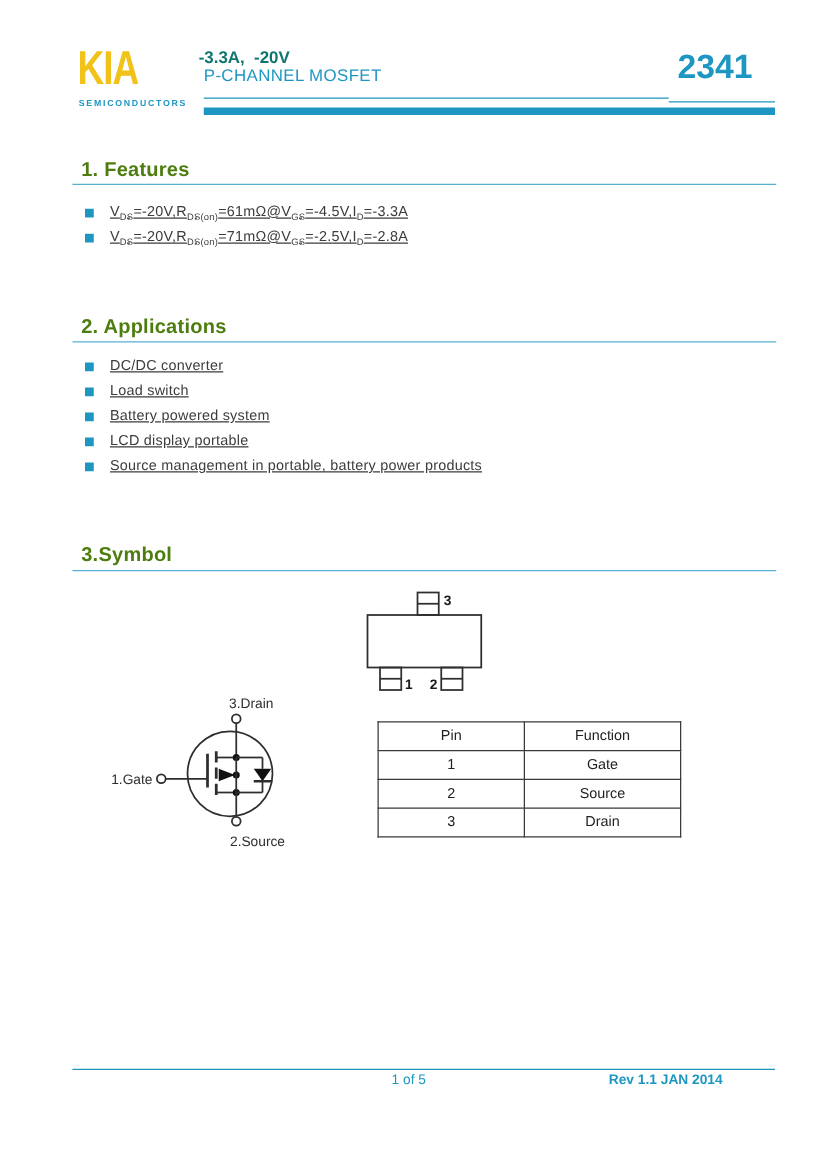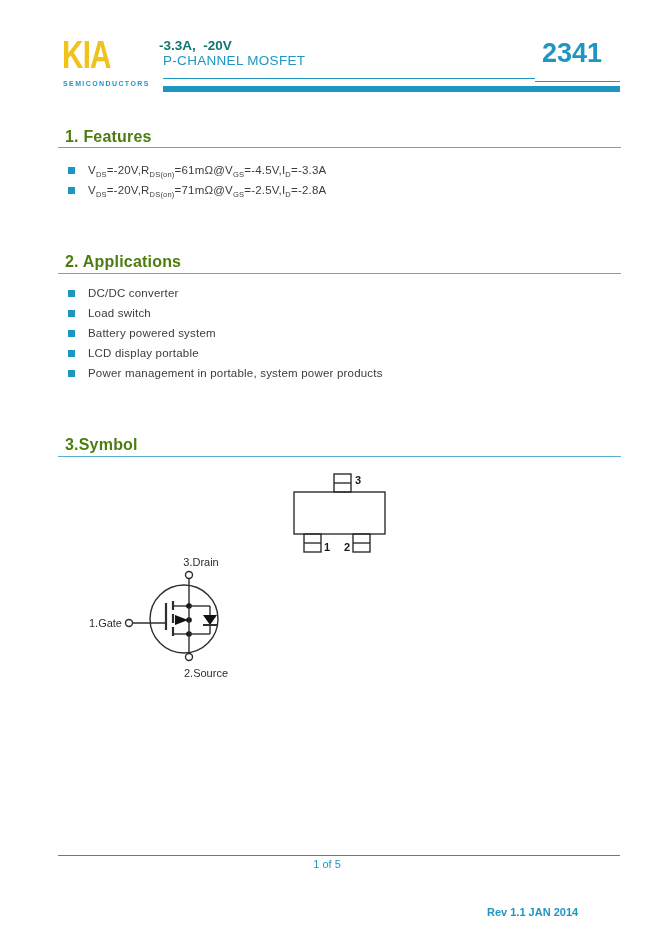--- a/index.html
+++ b/index.html
@@ -18,21 +18,21 @@
   .hrule2{left:535px;top:81px;width:85px;height:1px;background:#1e96c2;}
   .hbar{left:163px;top:86px;width:457px;height:6px;background:#1e96c2;}
 
   
   .sec-heading{font-size:16px;font-weight:700;color:#4d7c0f;letter-spacing:.2px;}
   .sec-underline{left:58px;width:563px;height:1px;background:#1e96c2;opacity:.75;}
 
   .blist{left:68px;}
   .bullet-item{display:flex;align-items:center;height:20px;}
   .bullet{width:7px;height:7px;background:#1e96c2;margin-right:13px;flex:0 0 auto;}
-  .btext{font-size:11.5px;color:#3c3c3c;letter-spacing:.2px;white-space:nowrap;}
+  .btext{font-size:11.5px;color:#3c3c3c;letter-spacing:.2px;white-space:nowrap;text-decoration:underline;}
   sub.sb{font-size:7.5px;line-height:0;}
 
   
   .pin-table{position:absolute;left:302px;top:577px;border-collapse:collapse;background:#fff;}
   .pin-table th,.pin-table td{border:1.5px solid #3a3a3a;font-size:11.5px;font-weight:400;
         color:#222;text-align:center;padding:0;height:22px;}
   .pin-table .c1{width:116px;}
   .pin-table .c2{width:124px;}
 
   
@@ -40,21 +40,21 @@
   .sym-svg{left:80px;top:552px;}
   svg{overflow:visible;}
   .dline{stroke:#2e2e2e;stroke-width:1.4;fill:none;}
   .dfill{fill:#111;stroke:none;}
   .dtext{font-family:"Liberation Sans","DejaVu Sans",sans-serif;font-size:11px;fill:#2e2e2e;}
   .dtext-b{font-family:"Liberation Sans","DejaVu Sans",sans-serif;font-size:11px;font-weight:700;fill:#1a1a1a;}
 
   
   .f-line{left:58px;top:855px;width:562px;height:1px;background:#1e96c2;}
   .f-page{left:283px;top:858px;width:88px;text-align:center;font-size:11px;font-weight:400;color:#1e96c2;}
-  .f-rev{left:487px;top:858px;font-size:11px;font-weight:700;color:#1e96c2;margin-top:48px;}
+  .f-rev{left:487px;top:858px;font-size:11px;font-weight:700;color:#1e96c2;}
 </style>
 </head>
 <body>
 
 <div class="page">
 
   <div class="abs logo">KIA</div>
   <div class="abs tagline">SEMICONDUCTORS</div>
   <div class="abs rating">-3.3A,  -20V</div>
   <div class="abs type">P-CHANNEL MOSFET</div>
@@ -92,21 +92,21 @@
     <div class="bullet-item">
       <span class="bullet"></span>
       <span class="btext">Battery powered system</span>
     </div>
     <div class="bullet-item">
       <span class="bullet"></span>
       <span class="btext">LCD display portable</span>
     </div>
     <div class="bullet-item">
       <span class="bullet"></span>
-      <span class="btext">Power management in portable, system power products</span>
+      <span class="btext">Source management in portable, battery power products</span>
     </div>
   </div>
 
   <div class="abs sec-heading" style="left:65px;top:436px;">3.Symbol</div>
   <div class="abs sec-underline" style="top:456px;"></div>
 
   <svg class="abs pkg-svg" width="120" height="96" viewBox="280 464 120 96">
     <rect class="dline" x="294" y="492" width="91" height="42" fill="#fff"></rect>
     <rect class="dline" x="334" y="474" width="17" height="18" fill="#fff"></rect>
     <line class="dline" x1="334" y1="483" x2="351" y2="483"></line>
@@ -150,18 +150,38 @@
     <line class="dline" x1="210" y1="606" x2="210" y2="615"></line>
     <polygon class="dfill" points="203,615 217,615 210,625"></polygon>
     <line class="dline" style="stroke-width:2" x1="203" y1="625" x2="217" y2="625"></line>
     <line class="dline" x1="210" y1="625" x2="210" y2="634"></line>
     <line class="dline" x1="210" y1="634" x2="189" y2="634"></line>
 
     <line class="dline" x1="189" y1="634" x2="189" y2="653.5"></line>
     <circle class="dline" cx="189" cy="657" r="3.5" fill="#fff"></circle>
   </svg>
 
+  <table class="pin-table">
+    <tbody>
+        <tr>
+      <th class="c1">Pin</th>
+      <th class="c2">Function</th>
+    </tr>
+    <tr>
+      <td>1</td>
+      <td>Gate</td>
+    </tr>
+    <tr>
+      <td>2</td>
+      <td>Source</td>
+    </tr>
+    <tr>
+      <td>3</td>
+      <td>Drain</td>
+    </tr>
+  </tbody>
+    </table>
 
   <div class="abs f-line"></div>
   <div class="abs f-page">1 of 5</div>
   <div class="abs f-rev">Rev 1.1 JAN 2014</div>
 
 </div>
 
 </body></html>

